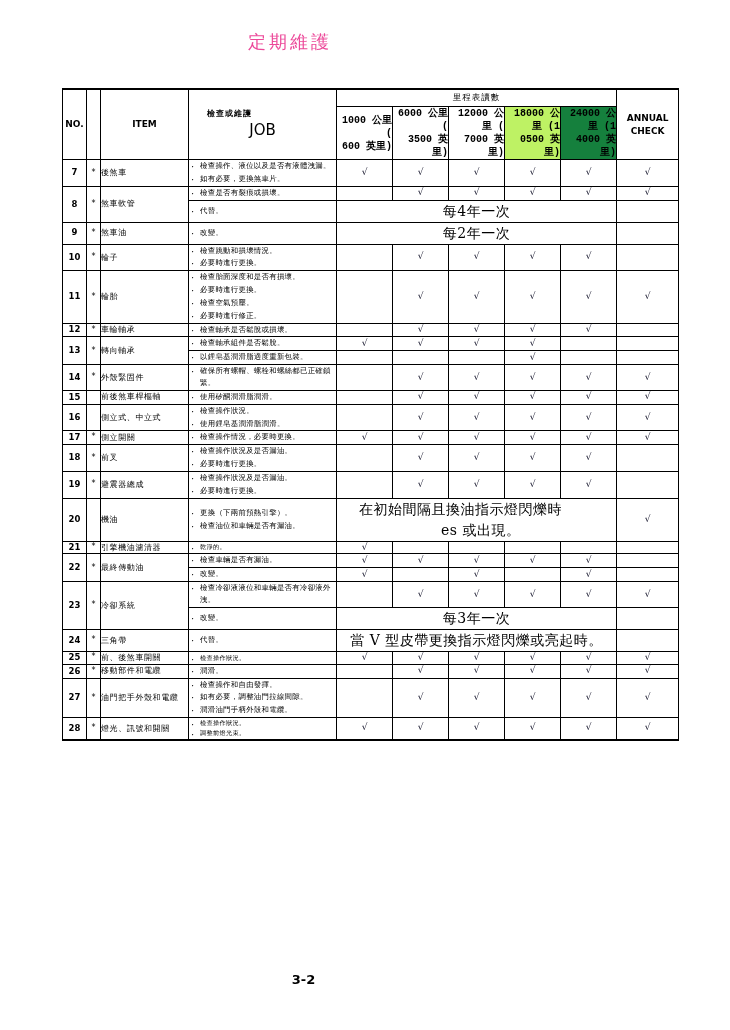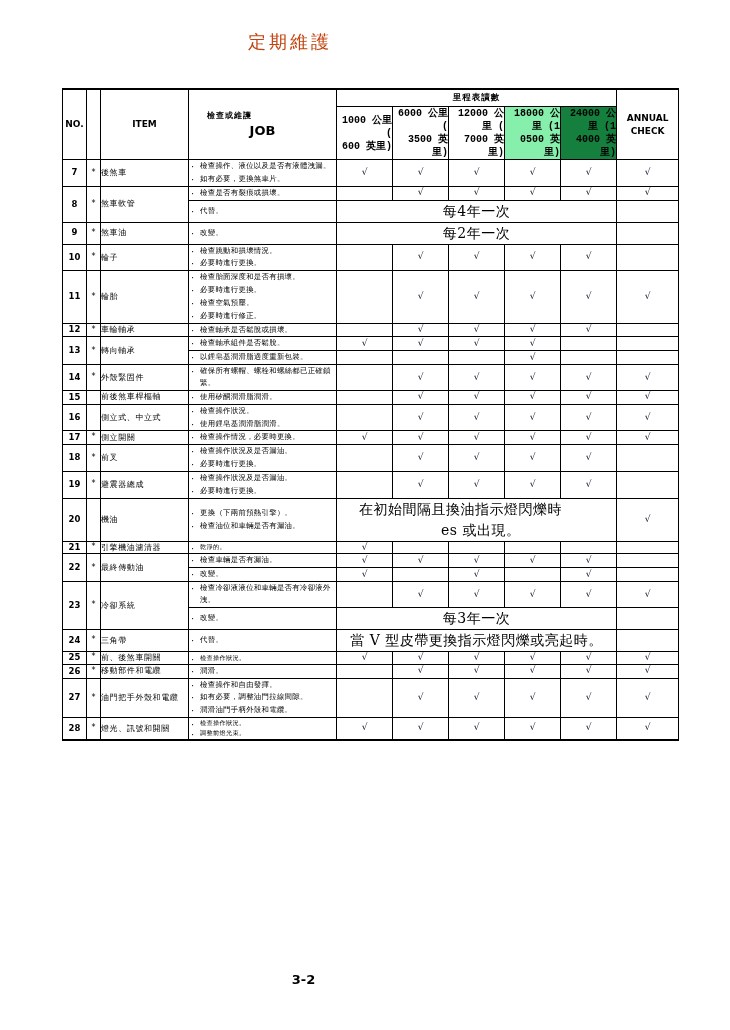--- a/index.html
+++ b/index.html
@@ -22,21 +22,21 @@
     top: 30px;
     left: 0;
     width: 730px;
     text-align: center;
     padding-right: 150px;
     box-sizing: border-box;
     font-family: "DejaVu Serif", "Liberation Serif", serif;
     font-size: 18px;
     letter-spacing: 3px;
     font-weight: normal;
-    color: #c2410c;
+    color: #ec4899;
   }
 
   
   #sched-wrap {
     position: absolute;
     top: 88px;
     left: 62px;
     width: 608px;
   }
   table.sched {
@@ -66,21 +66,21 @@
   
   th.hd {
     font-family: "DejaVu Sans", "Liberation Sans", sans-serif;
     font-weight: bold;
     font-size: 9px;
     text-align: center;
     color: #000;
   }
   th.hd-mileage-group {
     font-family: "DejaVu Serif", "Liberation Serif", serif;
-    font-weight: bold;
+    font-weight: normal;
     font-size: 8.5px;
     letter-spacing: 1px;
     text-align: center;
     height: 16px;
   }
   th.hd-job {
     text-align: left;
     padding: 2px 4px;
     font-size: 9px;
   }
@@ -88,34 +88,34 @@
     display: block;
     font-family: "DejaVu Serif", "Liberation Serif", serif;
     font-size: 8px;
     font-weight: bold;
     letter-spacing: 1px;
     padding-left: 18px;
   }
   .job-en {
     display: block;
     text-align: center;
-    font-size: 13px;
-    font-weight: bold;
+    font-size: 15px;
+    font-weight: normal;
     padding-top: 2px;
   }
   th.hd-mi {
     font-family: Liberation Mono, monospace;
     font-size: 10px;
     font-weight: bold;
     text-align: right;
     padding: 2px 3px;
     line-height: 1.3;
     height: 26px;
   }
-  th.hd-mi.shade-light { background: #86efac; }
+  th.hd-mi.shade-light { background: #bef264; }
   th.hd-mi.shade-dark  { background: #15803d; }
   th.hd-annual {
     font-size: 9px;
     line-height: 1.35;
   }
 
   
   td.no {
     text-align: center;
     font-family: "DejaVu Sans", "Liberation Sans", sans-serif;

